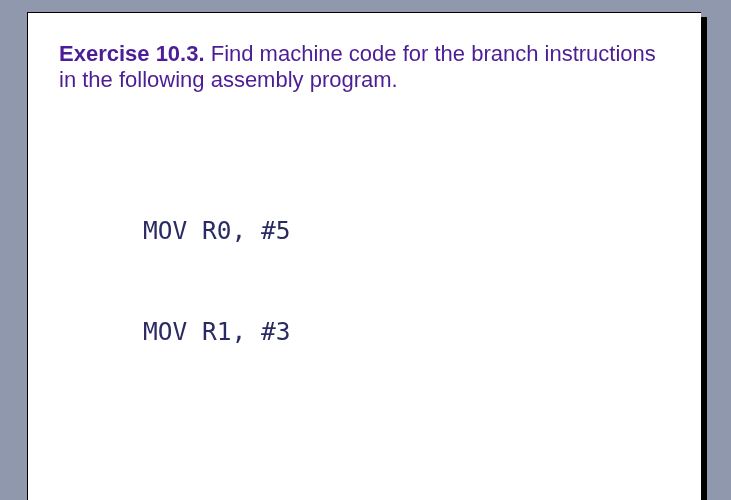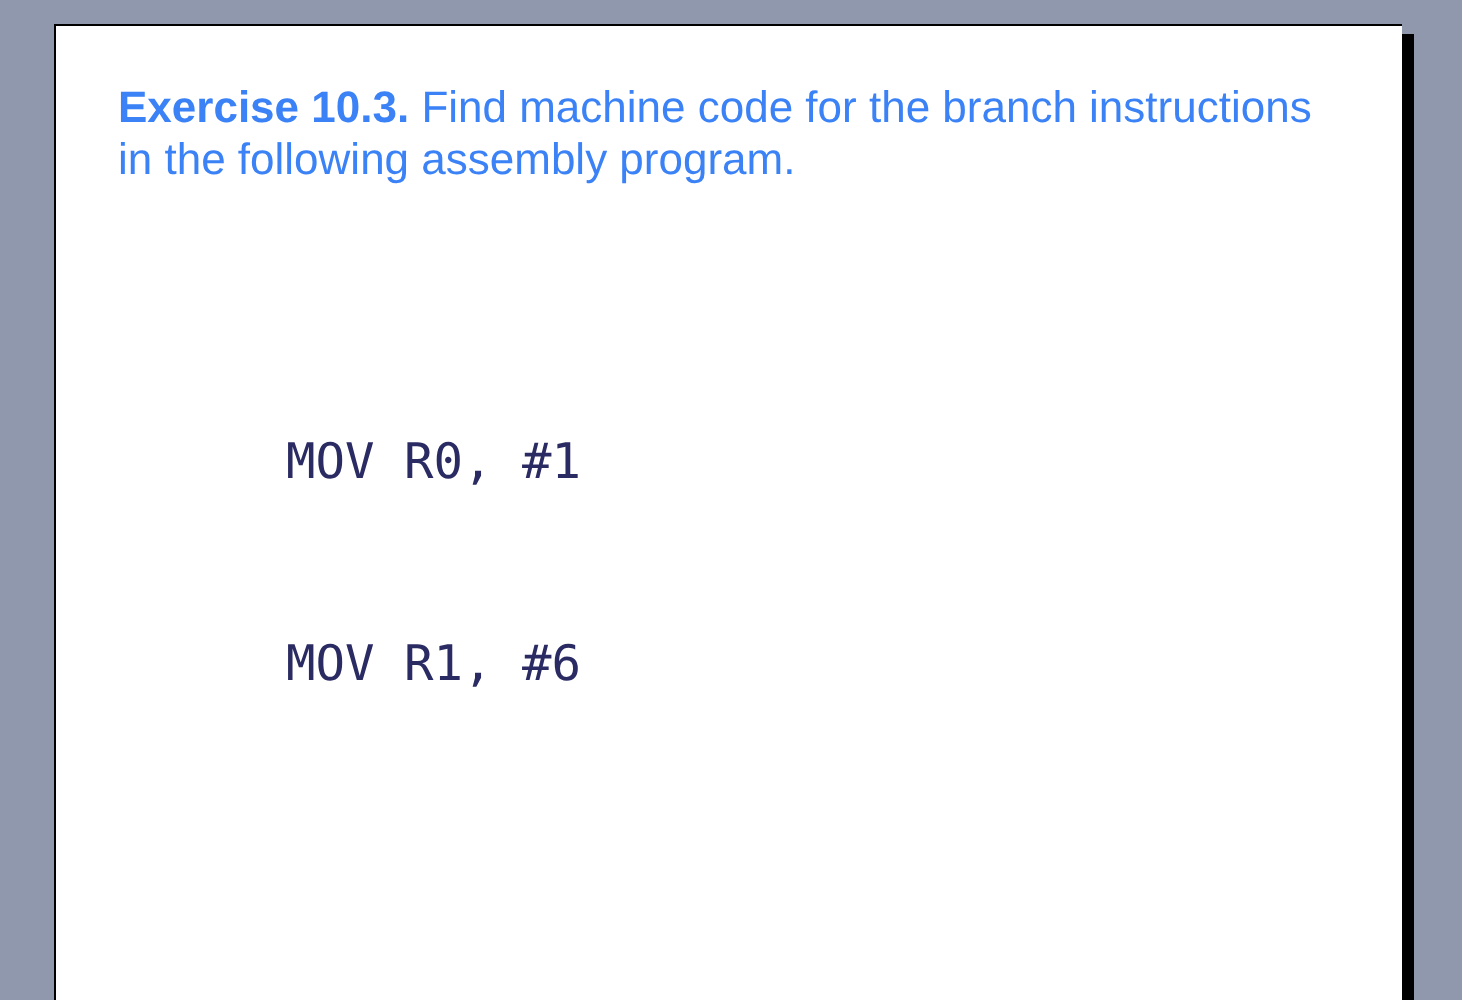--- a/index.html
+++ b/index.html
@@ -33,21 +33,21 @@
       box-sizing: content-box;
     }
     .exercise {
       position: absolute;
       left: 31px;
       top: 28px;
       width: 620px;
       font-family: "Liberation Sans", sans-serif;
       font-size: 22px;
       line-height: 26px;
-      color: #3b82f6;
+      color: #4c1d95;
     }
     .exercise .ex-label {
       font-weight: bold;
     }
     .code {
       position: absolute;
       left: 82px;
       top: 133px;
       font-family: "DejaVu Sans Mono", monospace;
       font-size: 24.5px;
@@ -66,22 +66,22 @@
   </style>
 </head>
 <body>
 
 <div class="page-shadow"></div>
 <div class="page">
   <div class="exercise">
     <span class="ex-label">Exercise 10.3.</span><span> Find machine code for the branch instructions in the following assembly program.</span>
   </div>
   <div class="code">
-    <span class="line indent">MOV R0, #1</span>
-    <span class="line indent">MOV R1, #6</span>
+    <span class="line indent">MOV R0, #5</span>
+    <span class="line indent">MOV R1, #3</span>
     
     
     
     
     
     
   </div>
 </div>
 
 </body></html>

